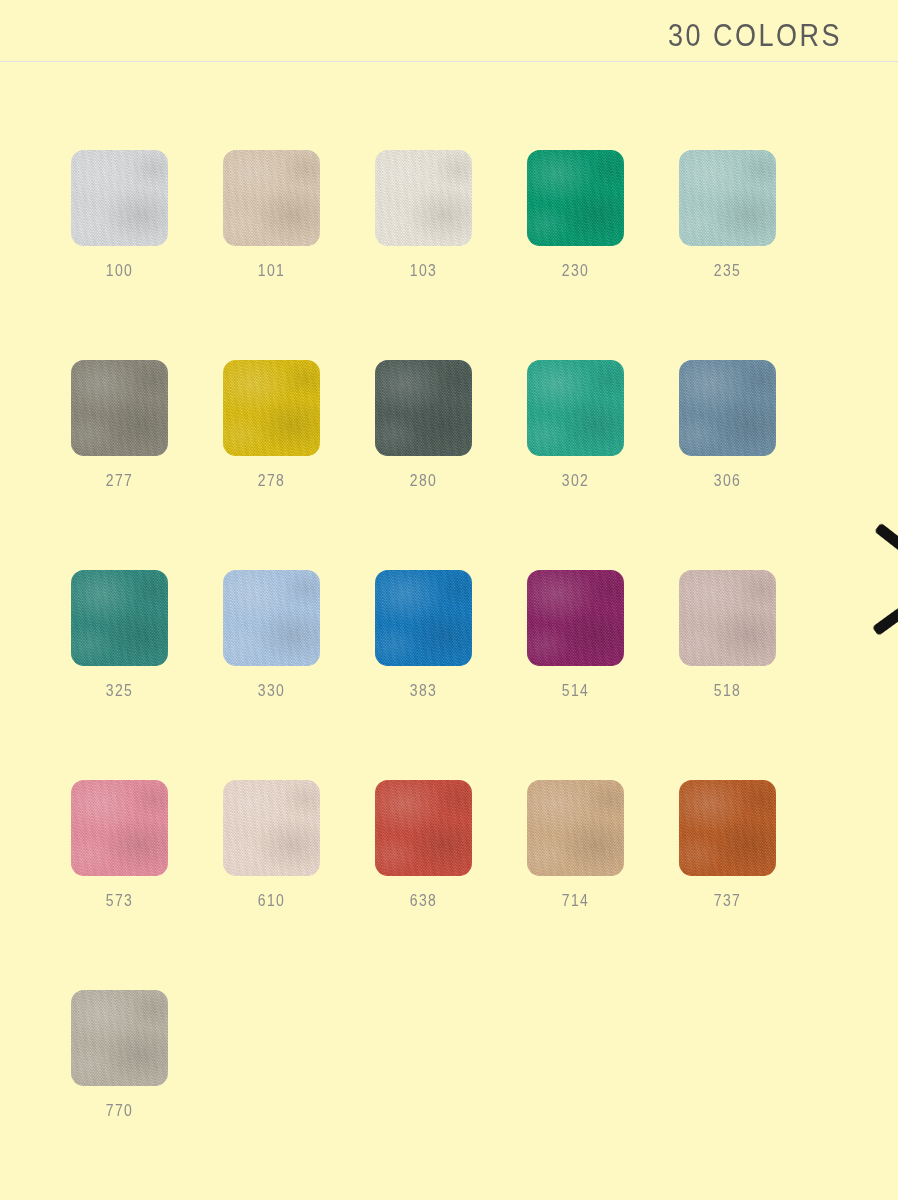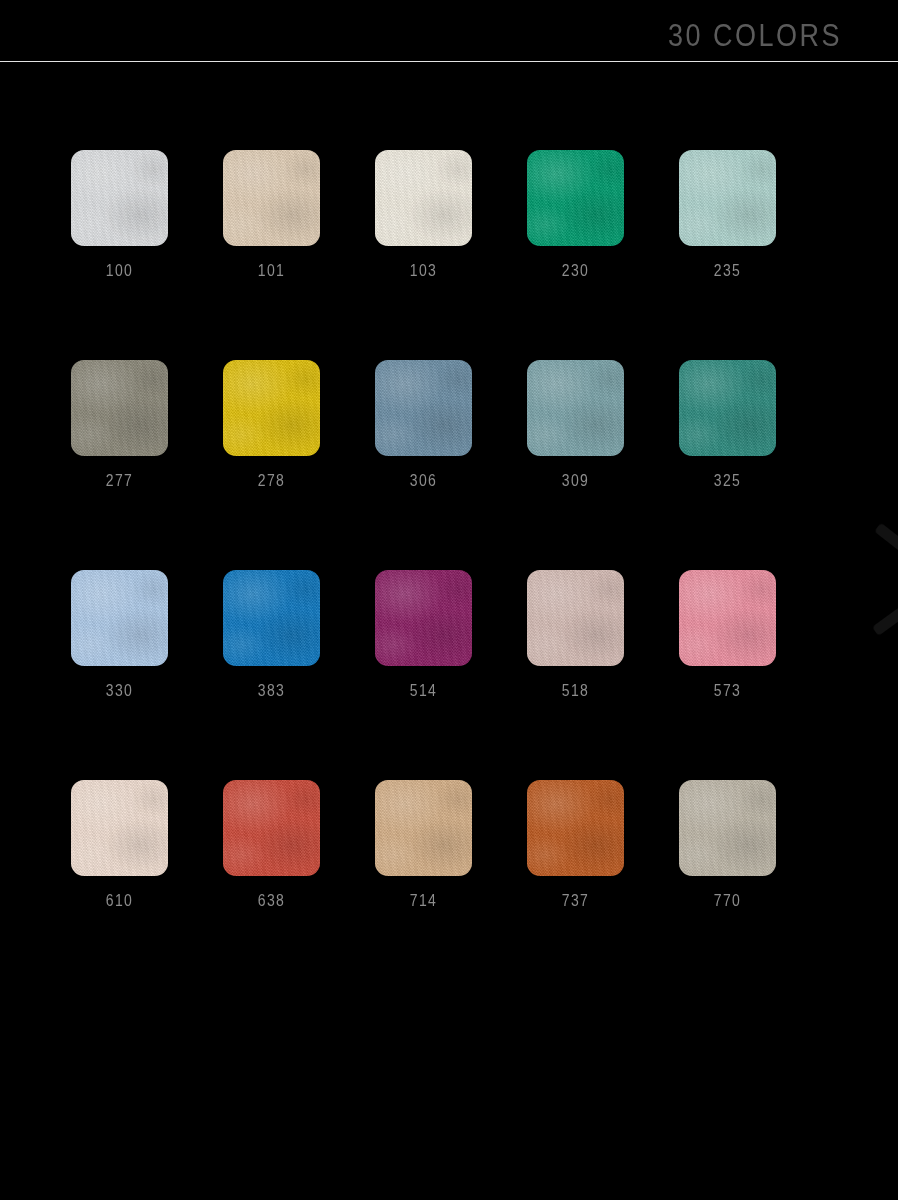--- a/index.html
+++ b/index.html
@@ -10,21 +10,21 @@
     height: 1200px;
     background: #ffffff;
     font-family: "Liberation Sans", sans-serif;
     overflow: hidden;
   }
 
   .page {
     position: relative;
     width: 898px;
     height: 1200px;
-    background: #000000;
+    background: #fef9c3;
   }
 
   
   .header {
     position: relative;
     height: 62px;
     width: 100%;
     border-bottom: 1px solid #e2e2e2;
   }
 
@@ -167,26 +167,30 @@
       </div>
       <div class="swatch-cell">
         <div class="swatch-chip" style="background-color: rgb(139, 136, 121);"></div>
         <div class="swatch-label">277</div>
       </div>
       <div class="swatch-cell">
         <div class="swatch-chip" style="background-color: rgb(224, 192, 12);"></div>
         <div class="swatch-label">278</div>
       </div>
       <div class="swatch-cell">
+        <div class="swatch-chip" style="background-color: rgb(77, 92, 86);"></div>
+        <div class="swatch-label">280</div>
+      </div>
+      <div class="swatch-cell">
+        <div class="swatch-chip" style="background-color: rgb(34, 169, 140);"></div>
+        <div class="swatch-label">302</div>
+      </div>
+      <div class="swatch-cell">
         <div class="swatch-chip" style="background-color: rgb(108, 142, 165);"></div>
         <div class="swatch-label">306</div>
-      </div>
-      <div class="swatch-cell">
-        <div class="swatch-chip" style="background-color: rgb(123, 163, 169);"></div>
-        <div class="swatch-label">309</div>
       </div>
       <div class="swatch-cell">
         <div class="swatch-chip" style="background-color: rgb(45, 138, 126);"></div>
         <div class="swatch-label">325</div>
       </div>
       <div class="swatch-cell">
         <div class="swatch-chip" style="background-color: rgb(174, 202, 232);"></div>
         <div class="swatch-label">330</div>
       </div>
       <div class="swatch-cell">

